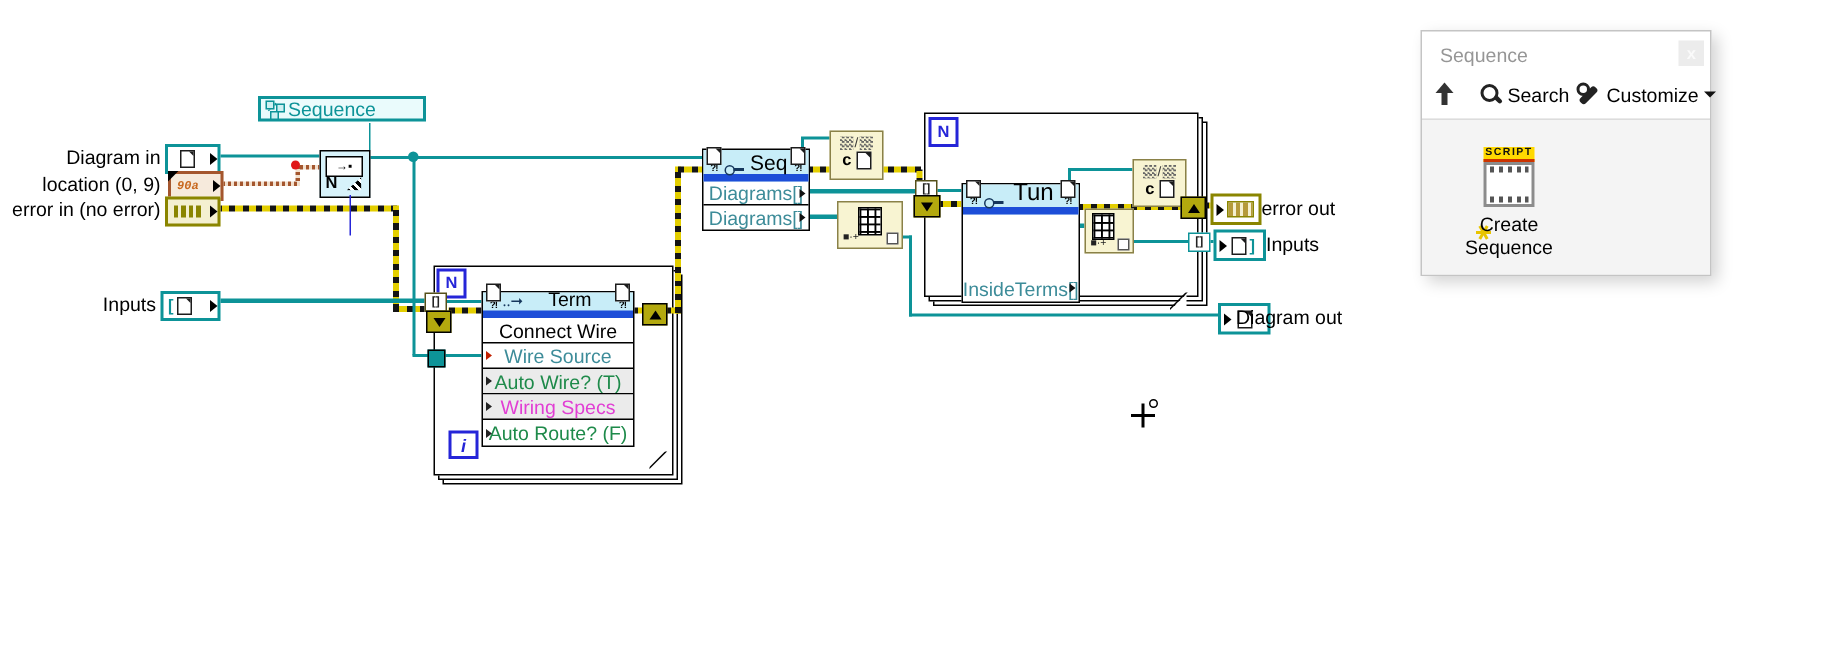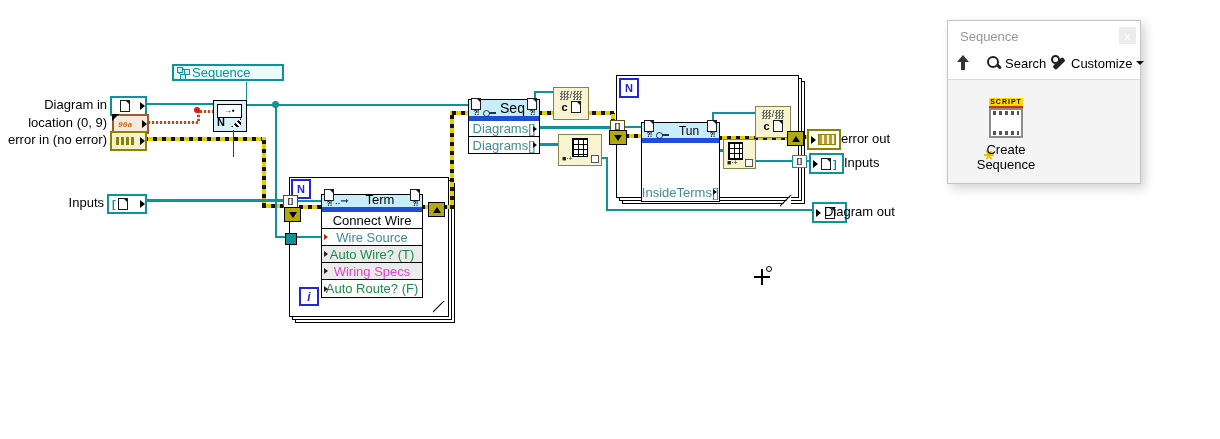--- a/index.html
+++ b/index.html
@@ -294,21 +294,21 @@
   <div class="abs nbox" style="left:661px;top:169px;width:16px;height:15px;font-style:italic;font-size:12px;">i</div>
   <div class="abs fold" style="left:780px;top:183px;width:12px;height:12px;"></div>
 
   <div class="abs pnode" style="left:641px;top:122px;width:77px;">
     <div class="phead" style="height:20px;">
       <span class="iomark">
           <span class="pg"></span>
           <span class="q">?!</span>
         </span>
       <span class="keyic"></span>
-      <span style="flex:1;text-align:center;font-size:12px;">Tun</span>
+      <span style="flex:1;text-align:center;font-size:16px;">Tun</span>
       <span class="iomark">
           <span class="pg"></span>
           <span class="q">?!</span>
         </span>
     </div>
     <div class="prow tealtx" style="height:18px;margin-top:40px;">
         <span>InsideTerms[]</span>
         <span class="outarr"></span>
       </div>
   </div>

